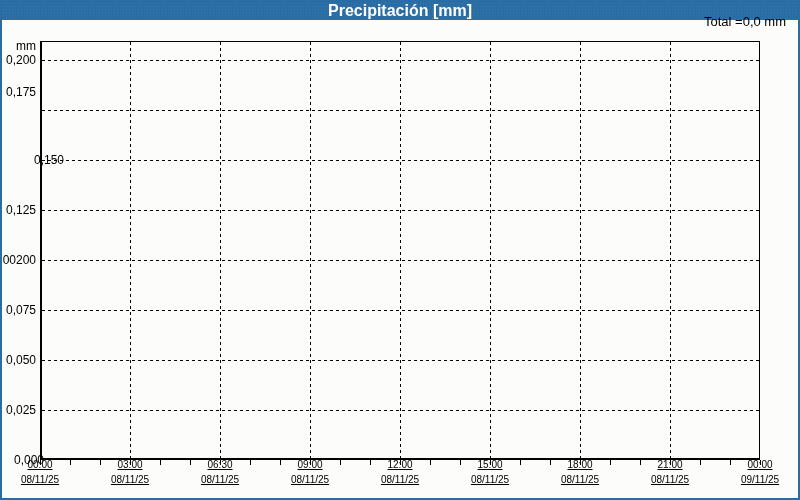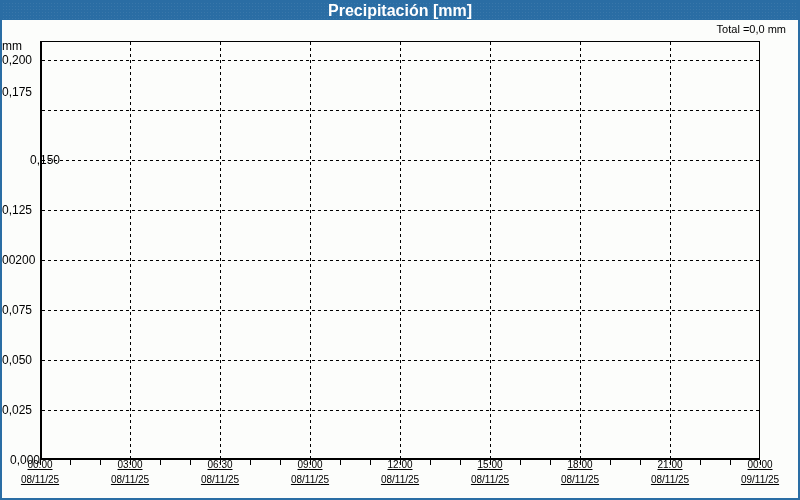--- a/index.html
+++ b/index.html
@@ -11,29 +11,29 @@
   }
   .titlebar{
     position:absolute;top:0;left:0;right:0;height:18px;
     background:var(--accent-blue,#2A6DA4);
     background-image:radial-gradient(rgba(255,255,255,0.07) 1px, transparent 1px);
     background-size:3px 3px;
     color:var(--title-text,#FFFFFF);
     font-size:16px;font-weight:bold;text-align:center;line-height:18px;
   }
   .total{
-    position:absolute;top:21px;right:12px;
-    font-size:11px;color:var(--text,#000);
+    position:absolute;top:12px;right:12px;
+    font-size:13px;color:var(--text,#000);
   }
   .plot{position:absolute;left:38px;top:39px;width:720px;height:419px;}
   .plot svg{overflow:visible;display:block;}
   .y-axis-labels{position:absolute;left:0;top:0;width:34px;height:496px;}
   .ylbl,.unit-lbl{
     position:absolute;left:0;width:34px;height:16px;line-height:16px;
-    text-align:left;font-size:12px;color:var(--text,#000);
+    text-align:right;font-size:12px;color:var(--text,#000);
   }
   .unit-lbl{top:36px;}
   .x-axis-labels{position:absolute;left:0;top:0;width:796px;height:496px;}
   .xlbl{
     position:absolute;top:455px;width:80px;text-align:center;
     font-size:10px;line-height:15px;color:var(--text,#000);white-space:nowrap;text-decoration:underline;
   }
 </style>
 </head>
 <body>

